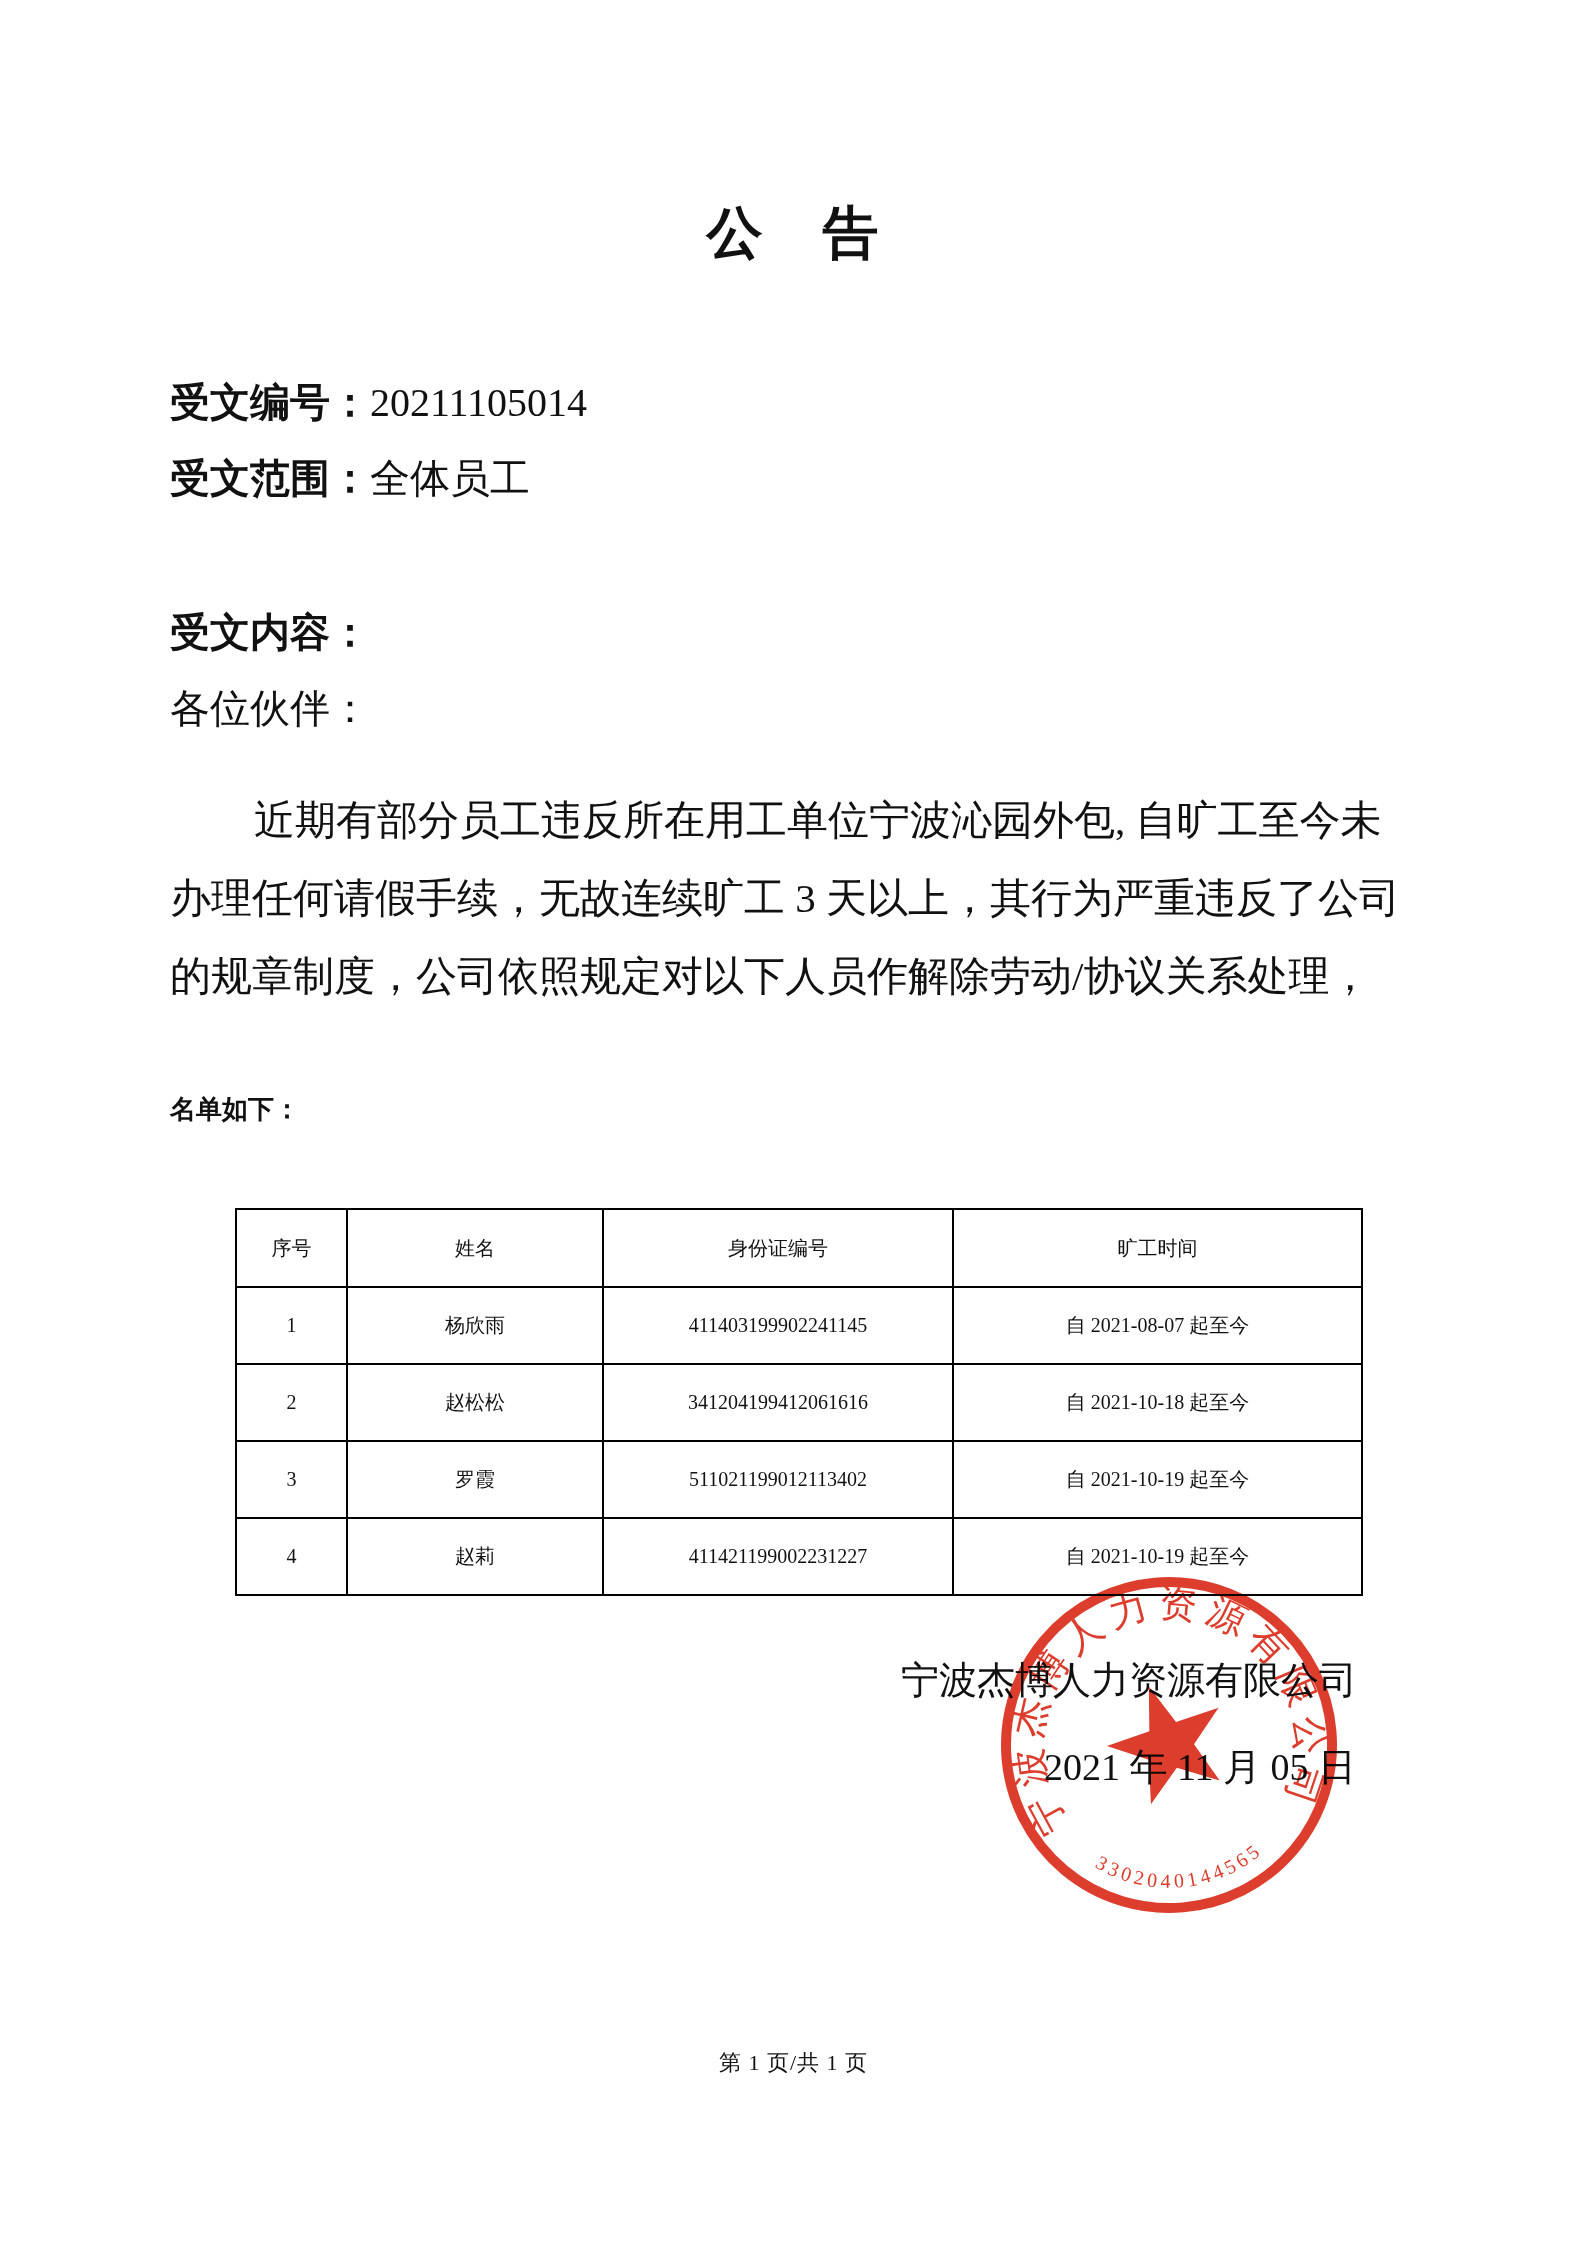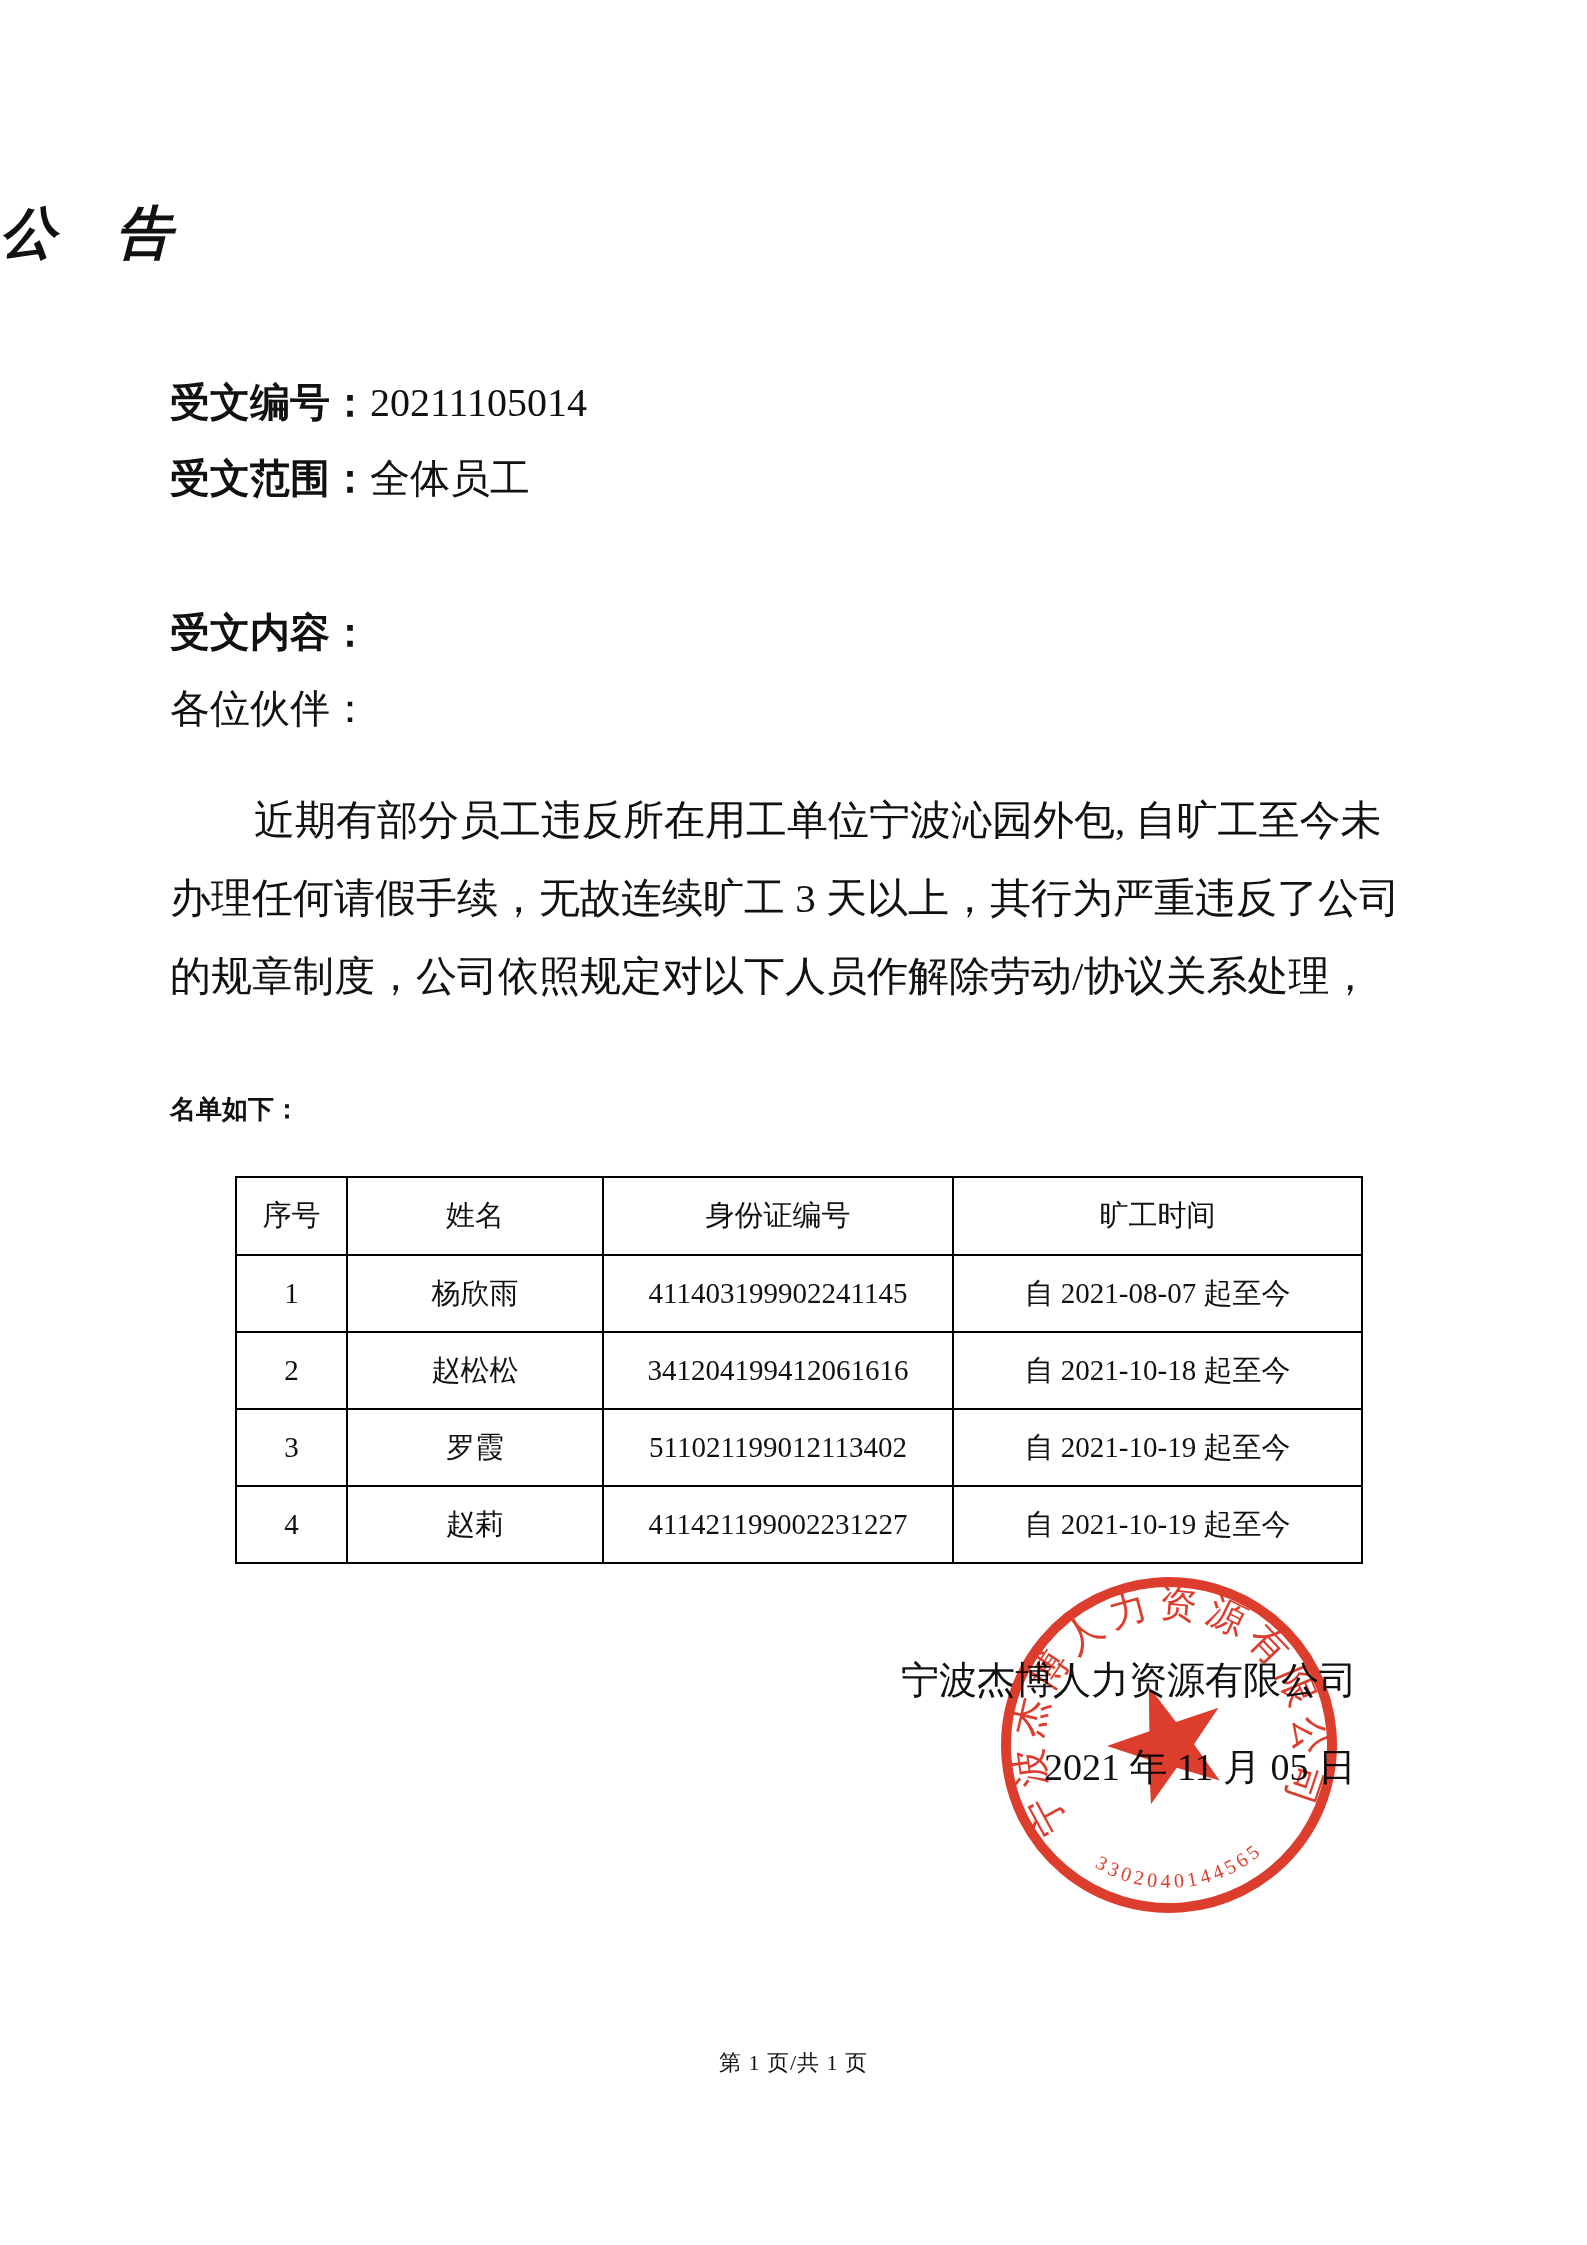--- a/index.html
+++ b/index.html
@@ -8,24 +8,24 @@
     width:1587px;height:2245px;
     margin:0 auto;
     background:#ffffff;
     outline:1px solid #d8d8d8;
     font-family:"Liberation Serif","DejaVu Serif",serif;
     color:#111;
     overflow:hidden;
   }
   .title{
     position:absolute;top:196px;left:0;right:0;
+    text-align:center;
     font-size:56px;font-weight:bold;
     letter-spacing:2px;
     margin:0;
-    font-style:italic;
   }
   .meta-line{
     position:absolute;left:170px;
     font-size:40px;white-space:nowrap;
   }
   .meta-line b{font-weight:bold;}
   .salutation{
     position:absolute;left:170px;top:681px;
     font-size:40px;
   }
@@ -33,25 +33,25 @@
     position:absolute;left:170px;top:781px;width:1280px;
     font-size:41px;line-height:78px;
   }
   .paragraph .pline{white-space:nowrap;}
   .paragraph .pline.indent{padding-left:84px;}
   .list-intro{
     position:absolute;left:170px;top:1092px;
     font-size:26px;font-weight:bold;
   }
   table.roster{
-    position:absolute;left:235px;top:1176px;
+    position:absolute;left:235px;top:1208px;
     border-collapse:collapse;
     table-layout:fixed;
     width:1126px;
-    font-size:29px;
+    font-size:20px;
   }
   table.roster th,table.roster td{
     border:2px solid #000;
     text-align:center;
     vertical-align:middle;
     font-weight:normal;
     padding:0;
     height:75px;
     overflow:hidden;
   }

